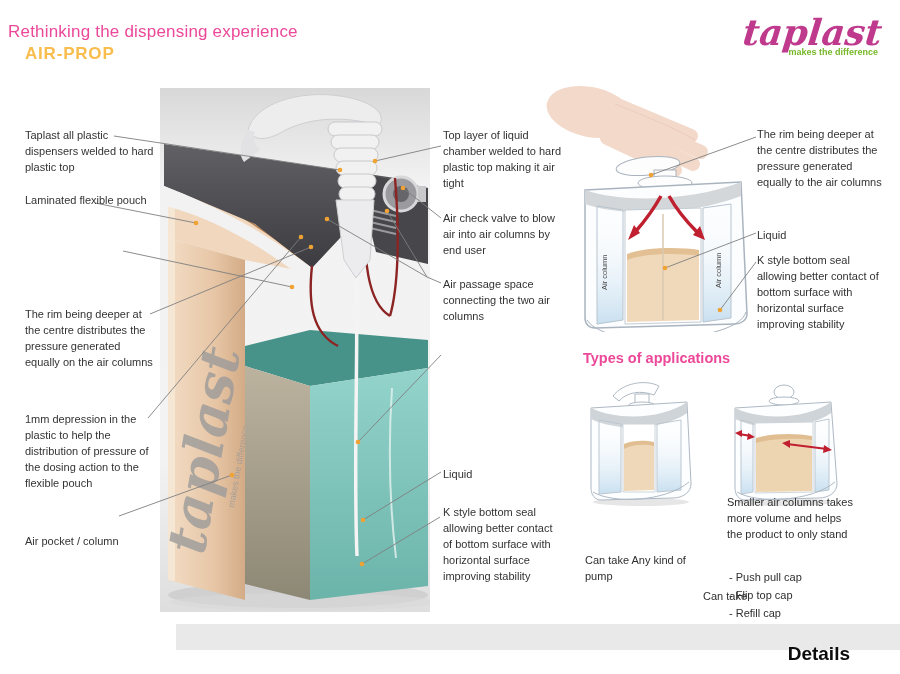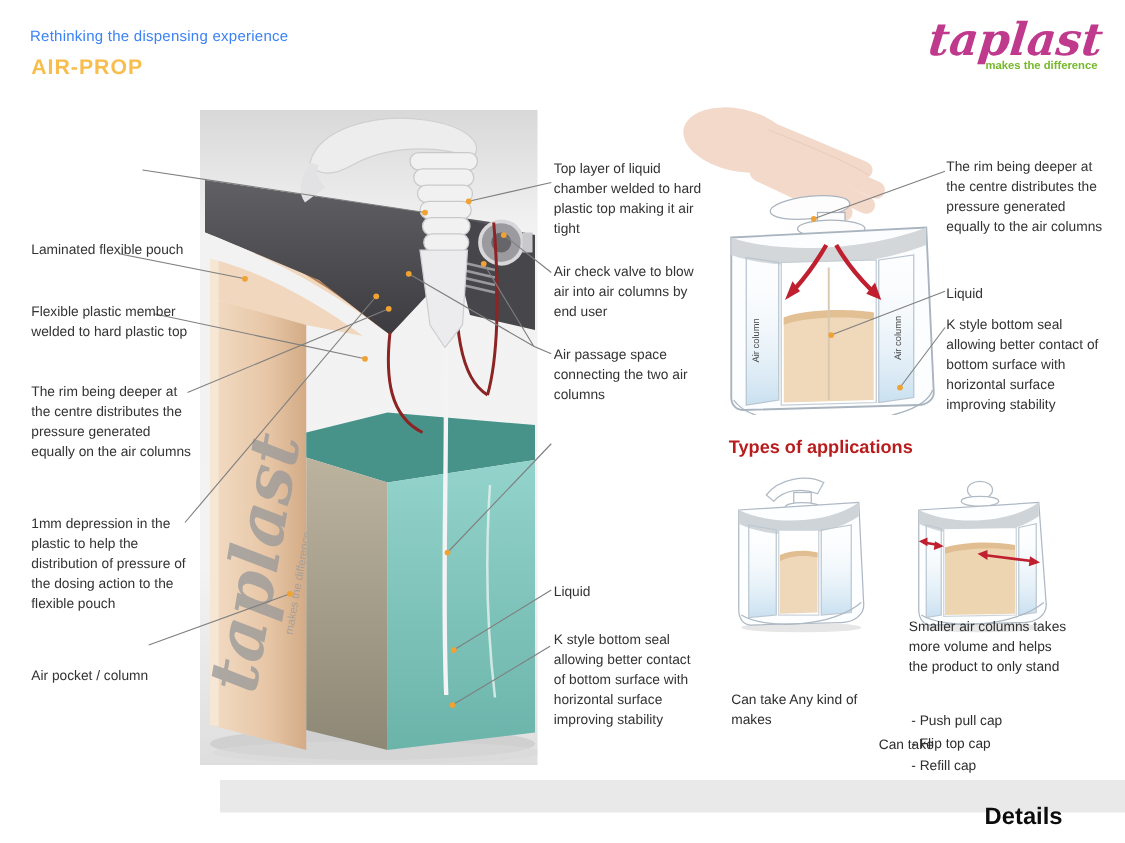--- a/index.html
+++ b/index.html
@@ -1,28 +1,28 @@
 <!DOCTYPE html>
 <html><head>
 <meta charset="utf-8">
 <style>
   html,body{margin:0;padding:0;background:#fff;}
   #stage{position:relative;width:900px;height:674px;background:#ffffff;overflow:hidden;
          font-family:"Liberation Sans",sans-serif;color:#3a3a3a;}
   .abs{position:absolute;}
   .callout{font-size:11px;line-height:16px;color:#333;}
-  #title{left:24px;top:22px;font-size:12px;color:#3b82f6;letter-spacing:.2px;}
+  #title{left:8px;top:22px;font-size:17px;color:#ec4899;letter-spacing:.2px;}
   #subtitle{left:25px;top:44px;font-size:17px;font-weight:bold;color:#f9bd4d;letter-spacing:.8px;}
   #logo{right:18px;top:14px;text-align:right;width:150px;}
   #logo .word{font-size:36px;font-weight:bold;font-style:italic;color:#bf3a8d;
               font-family:"DejaVu Serif",serif;transform:skewX(-6deg);display:inline-block;line-height:36px;}
   #logo .tag{font-size:9px;font-weight:bold;color:#76b82a;margin-top:-3px;margin-right:4px;}
   #render-bg{left:160px;top:88px;width:270px;height:524px;
              background:linear-gradient(#d8d8d8,#f2f2f2 18%,#f3f3f3 70%,#dedede);}
-  #apps-heading{left:583px;top:350px;font-size:14.5px;font-weight:bold;color:#b91c1c;}
+  #apps-heading{left:583px;top:350px;font-size:14.5px;font-weight:bold;color:#ec4899;}
   .appnote{font-size:11px;line-height:16px;color:#2e2e2e;}
   .optline{display:block;line-height:18px;}
   #footer-bar{left:176px;top:624px;width:724px;height:26px;background:#e9e9e9;}
   #footer-bar .lbl{position:absolute;right:50px;top:17px;line-height:26px;font-size:19px;
                    font-weight:bold;color:#0d0d0d;}
   svg{display:block;}
   .nosel{user-select:none;}
 </style>
 </head>
 <body>
@@ -247,37 +247,37 @@
         <circle cx="327" cy="219" r="2.3"></circle>
       <circle cx="358" cy="442" r="2.3"></circle>
         <circle cx="363" cy="520" r="2.3"></circle>
       <circle cx="362" cy="564" r="2.3"></circle>
         <circle cx="651" cy="175" r="2.3"></circle>
       <circle cx="665" cy="268" r="2.3"></circle>
         <circle cx="720" cy="310" r="2.3"></circle>
     </g>
   </svg>
 
+  <div class="abs callout nosel" style="left:25px;top:127px;width:130px;">Taplast all plastic dispensers welded to hard plastic top</div>
   <div class="abs callout nosel" style="left:25px;top:192px;width:130px;">Laminated flexible pouch</div>
-  <div class="abs callout nosel" style="left:25px;top:242px;width:130px;">Flexible plastic member welded to hard plastic top</div>
   <div class="abs callout nosel" style="left:25px;top:306px;width:130px;">The rim being deeper at the centre distributes the pressure generated equally on the air columns</div>
   <div class="abs callout nosel" style="left:25px;top:411px;width:130px;">1mm depression in the plastic to help the distribution of pressure of the dosing action to the flexible pouch</div>
   <div class="abs callout nosel" style="left:25px;top:509px;width:130px;margin-top:24px;">Air pocket / column</div>
 
   <div class="abs callout nosel" style="left:443px;top:210px;width:120px;">Air check valve to blow air into air columns by end user</div>
   <div class="abs callout nosel" style="left:443px;top:127px;width:120px;">Top layer of liquid chamber welded to hard plastic top making it air tight</div>
   <div class="abs callout nosel" style="left:443px;top:276px;width:120px;">Air passage space connecting the two air columns</div>
   <div class="abs callout nosel" style="left:443px;top:466px;width:120px;">Liquid</div>
   <div class="abs callout nosel" style="left:443px;top:504px;width:120px;">K style bottom seal allowing better contact of bottom surface with horizontal surface improving stability</div>
 
   <div class="abs callout nosel" style="left:757px;top:126px;width:133px;">The rim being deeper at the centre distributes the pressure generated equally to the air columns</div>
   <div class="abs callout nosel" style="left:757px;top:227px;width:133px;">Liquid</div>
   <div class="abs callout nosel" style="left:757px;top:252px;width:133px;">K style bottom seal allowing better contact of bottom surface with horizontal surface improving stability</div>
 
-  <div class="abs appnote nosel" style="left:585px;top:552px;width:122px;">Can take Any kind of makes</div>
+  <div class="abs appnote nosel" style="left:585px;top:552px;width:122px;">Can take Any kind of pump</div>
   <div class="abs appnote nosel" style="left:727px;top:494px;width:130px;">Smaller air columns takes more volume and helps the product to only stand</div>
   <div class="abs appnote nosel" style="left:703px;top:552px;width:130px;margin-top:36px;">Can take</div>
   <div class="abs appnote nosel" style="left:729px;top:568px;width:130px;">
     <span class="optline">- Push pull cap</span>
     <span class="optline">- Flip top cap</span>
     <span class="optline">- Refill cap</span>
   </div>
 
   <div class="abs" id="footer-bar">
     <div class="lbl nosel">Details</div>

